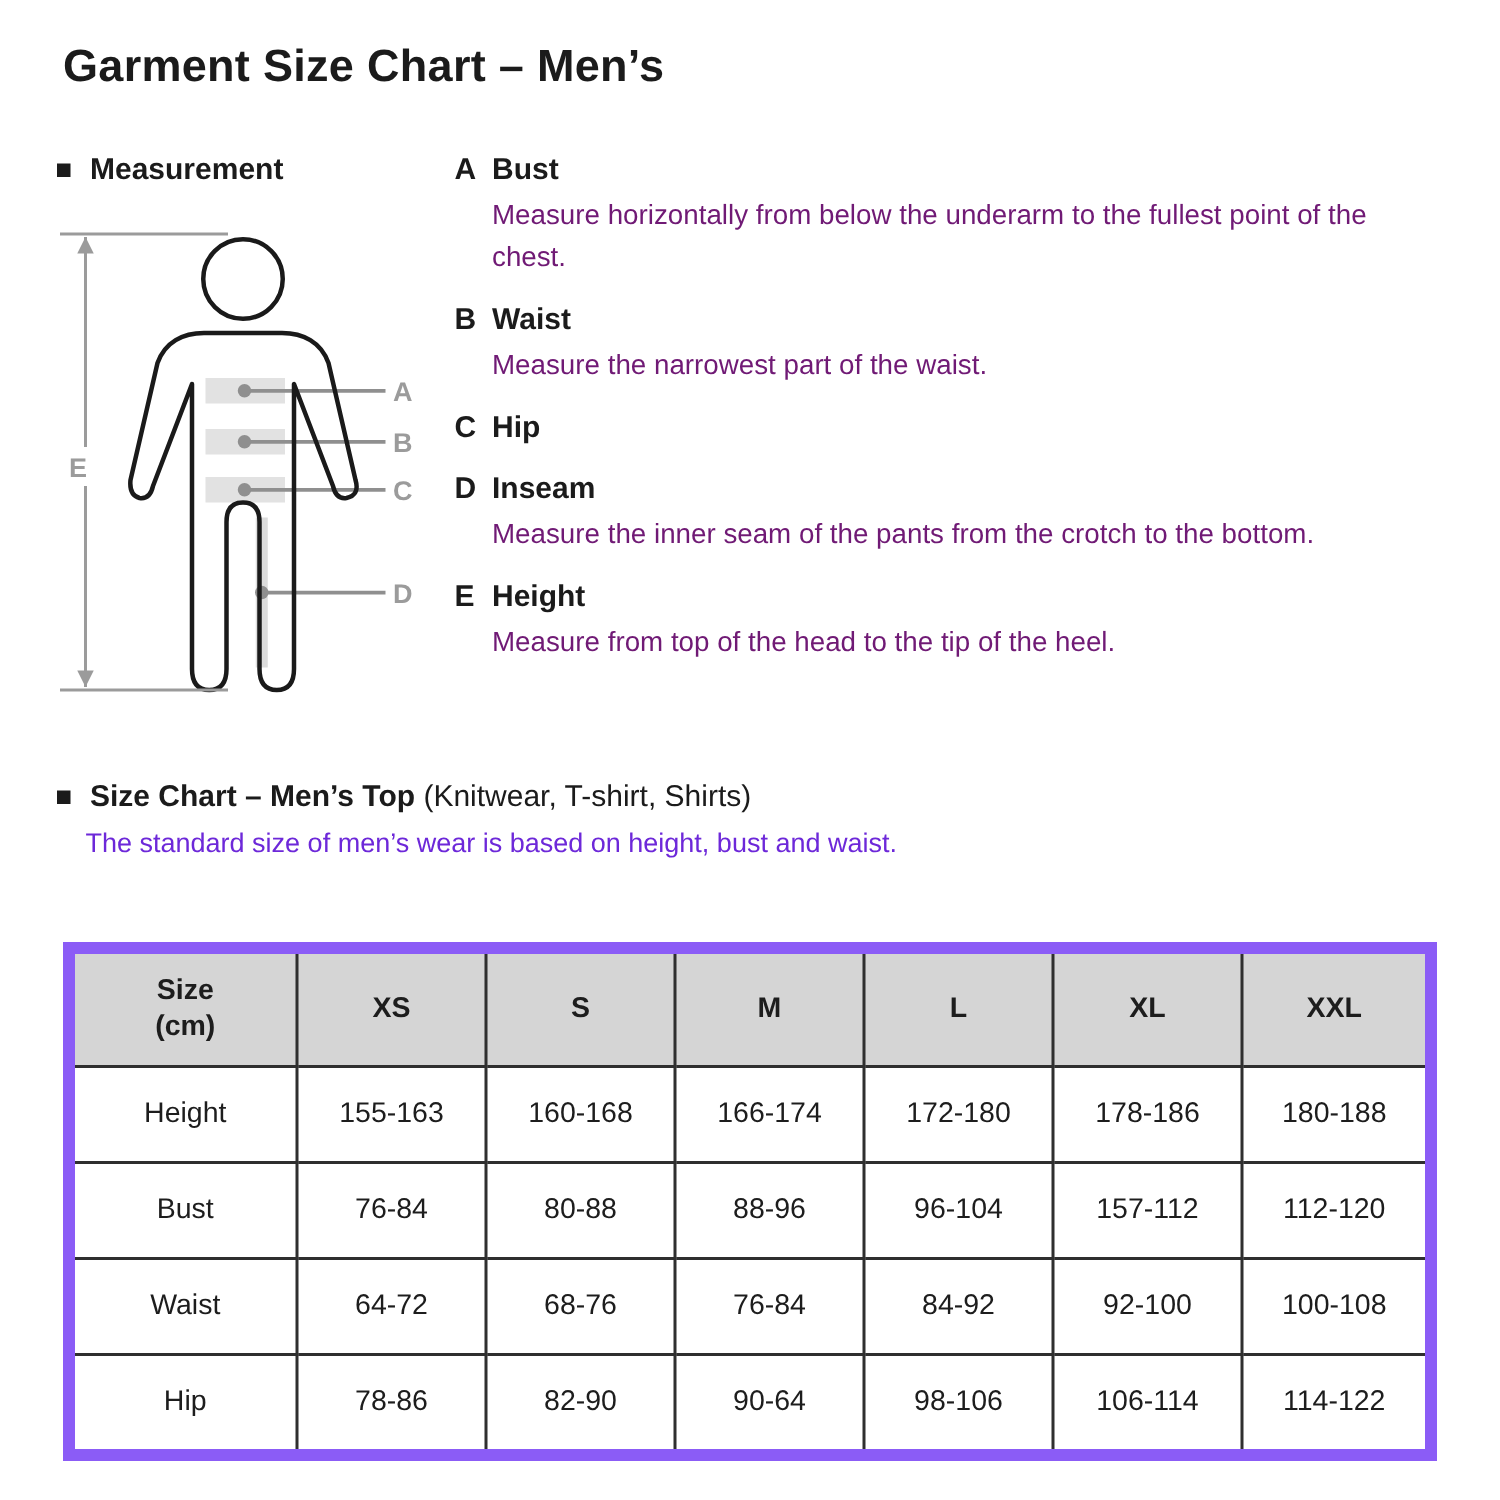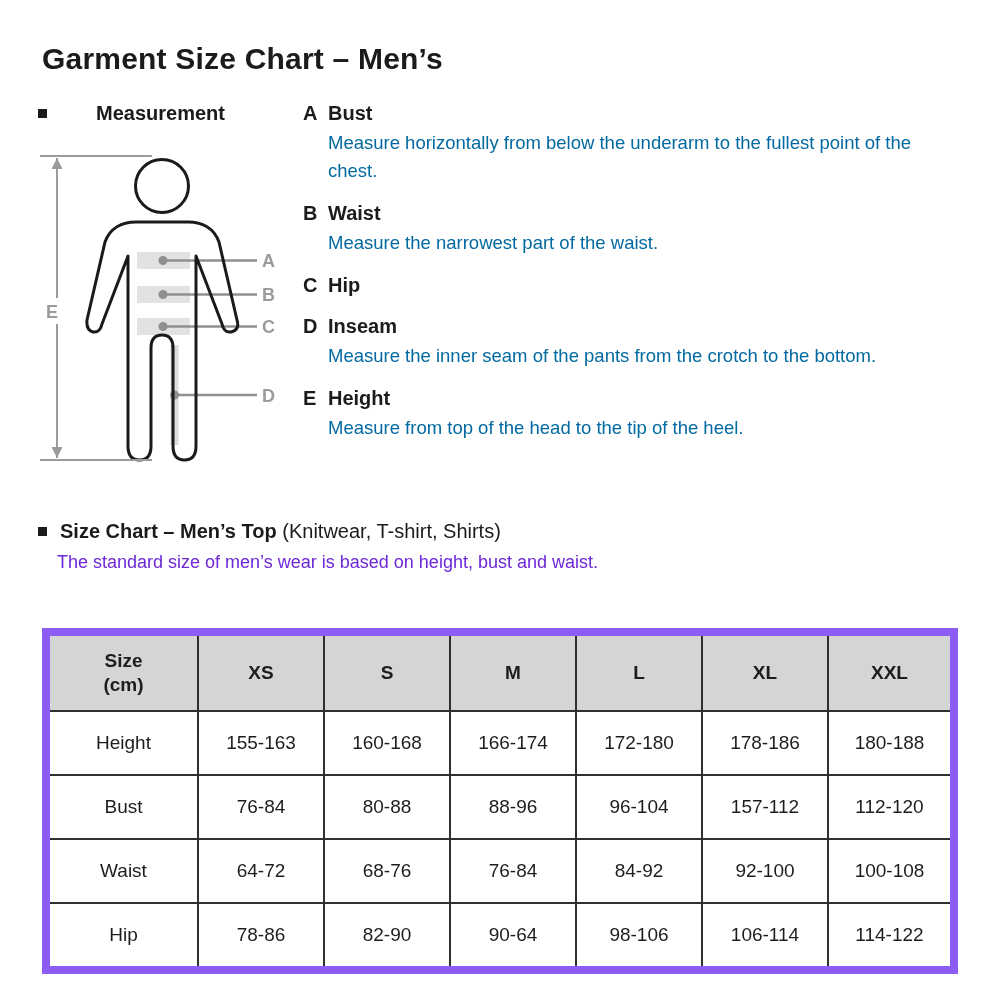--- a/index.html
+++ b/index.html
@@ -1,33 +1,33 @@
 <!DOCTYPE html>
 <html><head>
 <meta charset="utf-8">
 <style>
   html,body{margin:0;padding:0;}
   body{font-family:"Liberation Sans", sans-serif; background:#ffffff; color:#1d1d1d;}
   .page{position:relative; width:1000px; height:1000px; background:#ffffff; overflow:hidden;}
 
-  .title{position:absolute; left:42px; top:42px; font-size:30px; font-weight:bold; color:#1b1b1b; letter-spacing:0.2px;}
+  .title{position:absolute; left:42px; top:28px; font-size:30px; font-weight:bold; color:#1b1b1b; letter-spacing:0.2px;}
 
   .section-head{position:absolute; display:flex; align-items:center; font-size:20px; font-weight:bold; color:#1b1b1b;}
   .bullet{width:9px; height:9px; background:#1b1b1b; margin-right:13px; flex:0 0 auto;}
-  .head-measurement{left:38px; top:102px;gap:36px;}
+  .head-measurement{left:38px; top:102px;}
   .head-sizechart{left:38px; top:520px;}
   .head-suffix{font-weight:normal; white-space:pre;}
 
   .figure-wrap{position:absolute; left:38px; top:138px; width:265px; height:350px;}
 
   .defs{position:absolute; left:303px; top:100px; width:656px;}
   .m-item{margin-bottom:15px;}
   .m-head{display:flex; font-size:20px; font-weight:bold; color:#1b1b1b; line-height:26px;}
   .m-letter{width:25px; flex:0 0 auto;}
-  .m-desc{margin:3px 0 0 25px; font-size:18.5px; line-height:28px; color:#0369a1; max-width:634px;}
+  .m-desc{margin:3px 0 0 25px; font-size:18.5px; line-height:28px; color:#701a75; max-width:634px;}
 
   .subtitle{position:absolute; left:57px; top:552px; font-size:18px; color:#6d28d9;}
 
   .table-wrap{position:absolute; left:42px; top:628px; width:916px;}
   table.size-table{border-collapse:collapse; width:916px; table-layout:fixed; border:8px solid #8b5cf6;}
   .size-table th, .size-table td{border:2px solid #2f2f2f; text-align:center; vertical-align:middle; font-size:19px; color:#1d1d1d;}
   .size-table thead th{background:#d5d5d5; height:72px; font-weight:bold; line-height:24px;}
   .size-table thead th:first-child{width:145px;}
   .size-table tbody td{background:#ffffff; height:60px; font-weight:normal;}
   .th-line{display:block;}

